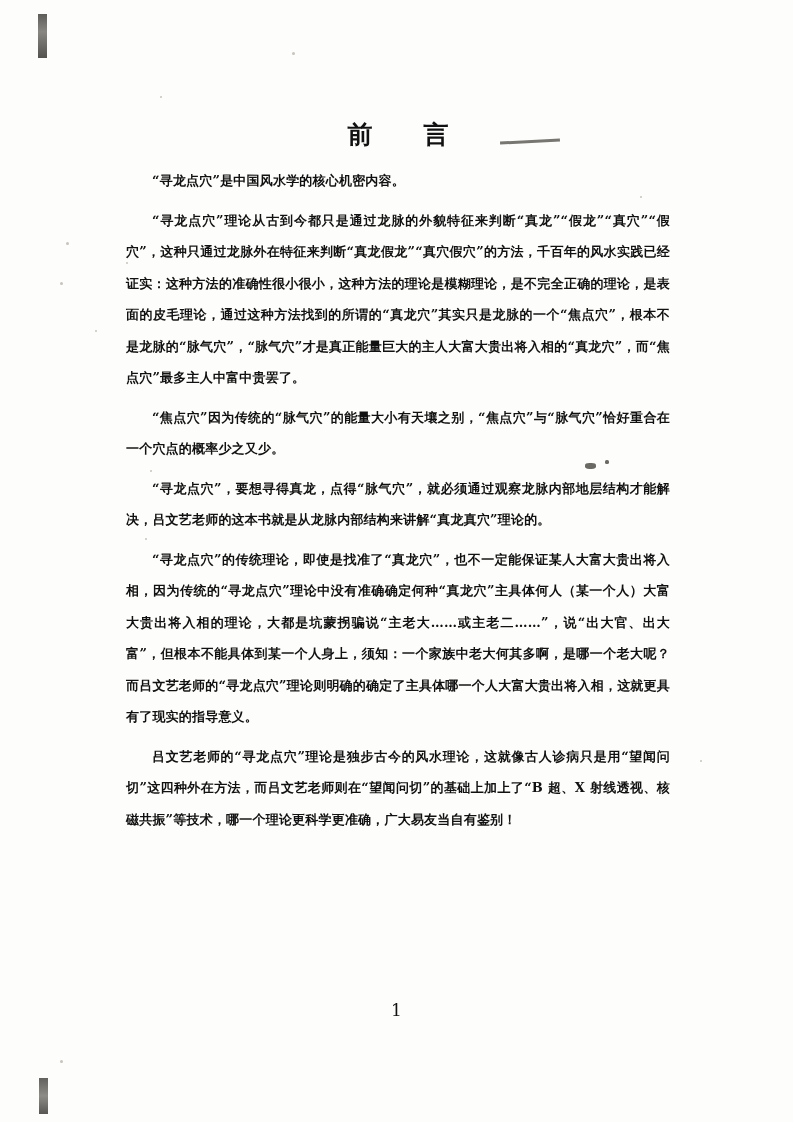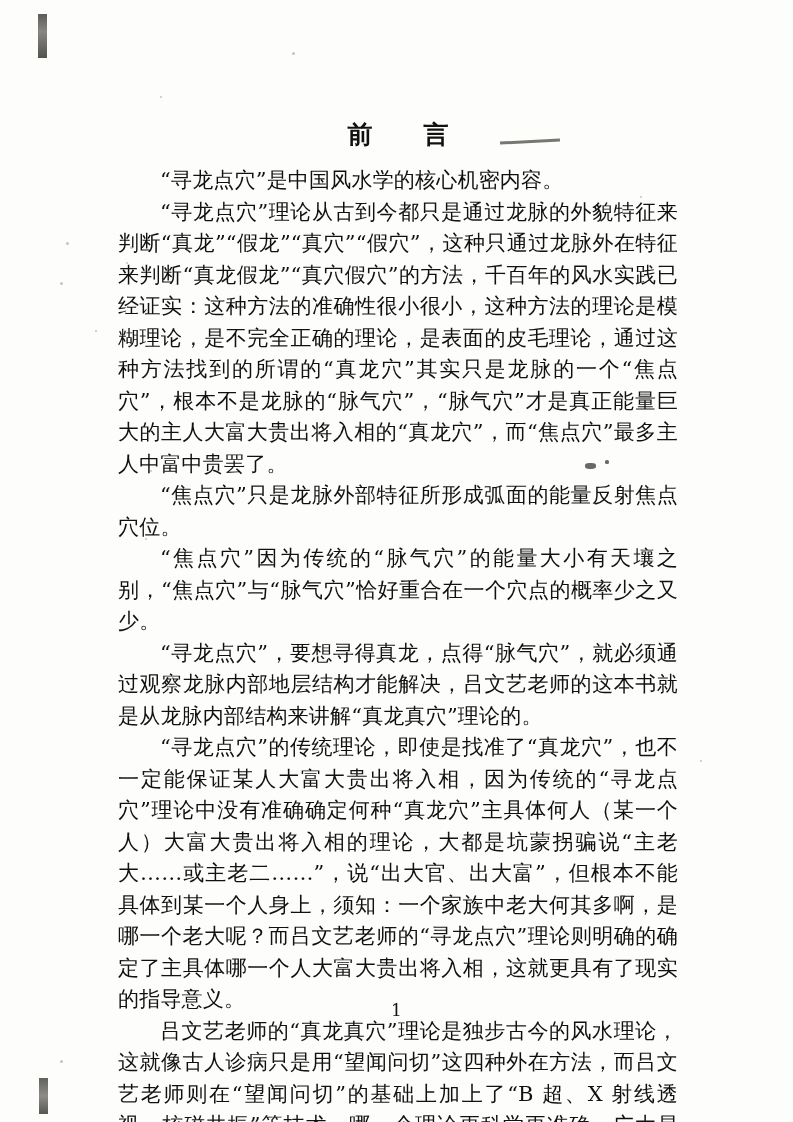--- a/index.html
+++ b/index.html
@@ -64,27 +64,27 @@
   }
   .doc-author {
     text-align: center;
     font-size: 16px;
     font-weight: 700;
     letter-spacing: 1px;
     margin: 0 0 16px 0;
     font-family: "DejaVu Sans", "Liberation Sans", sans-serif;
   }
   .para {
-    font-size: 21px;
+    font-size: 13px;
     line-height: 31.5px;
     text-align: justify;
     text-justify: inter-ideograph;
     text-indent: 2em;
-    margin: 0;
-    font-weight: 400;
+    margin: 8px;
+    font-weight: 700;
     letter-spacing: .2px;
     font-family: "DejaVu Serif", "Liberation Serif", serif;
   }
   .page-number {
     position: absolute;
     top: 1000px;
     left: 0;
     width: 793px;
     text-align: center;
     font-size: 17px;
@@ -130,21 +130,20 @@
   <div class="speckle" style="left:60px;top:1060px;width:3px;height:3px;"></div>
   <div class="ink-blob" style="left:585px;top:463px;width:11px;height:6px;"></div>
   <div class="ink-blob" style="left:605px;top:460px;width:4px;height:4px;"></div>
   <div class="title-smudge"></div>
 
   <div class="content">
     <h1 class="doc-title">前    言</h1>
 
     <p class="para">“寻龙点穴”是中国风水学的核心机密内容。</p>
     <p class="para">“寻龙点穴”理论从古到今都只是通过龙脉的外貌特征来判断“真龙”“假龙”“真穴”“假穴”，这种只通过龙脉外在特征来判断“真龙假龙”“真穴假穴”的方法，千百年的风水实践已经证实：这种方法的准确性很小很小，这种方法的理论是模糊理论，是不完全正确的理论，是表面的皮毛理论，通过这种方法找到的所谓的“真龙穴”其实只是龙脉的一个“焦点穴”，根本不是龙脉的“脉气穴”，“脉气穴”才是真正能量巨大的主人大富大贵出将入相的“真龙穴”，而“焦点穴”最多主人中富中贵罢了。</p>
-    <p class="para">“焦点穴”只是龙脉外部特征所形成弧面的能量反射焦点穴位。</p>
     <p class="para">“焦点穴”因为传统的“脉气穴”的能量大小有天壤之别，“焦点穴”与“脉气穴”恰好重合在一个穴点的概率少之又少。</p>
     <p class="para">“寻龙点穴”，要想寻得真龙，点得“脉气穴”，就必须通过观察龙脉内部地层结构才能解决，吕文艺老师的这本书就是从龙脉内部结构来讲解“真龙真穴”理论的。</p>
     <p class="para">“寻龙点穴”的传统理论，即使是找准了“真龙穴”，也不一定能保证某人大富大贵出将入相，因为传统的“寻龙点穴”理论中没有准确确定何种“真龙穴”主具体何人（某一个人）大富大贵出将入相的理论，大都是坑蒙拐骗说“主老大……或主老二……”，说“出大官、出大富”，但根本不能具体到某一个人身上，须知：一个家族中老大何其多啊，是哪一个老大呢？而吕文艺老师的“寻龙点穴”理论则明确的确定了主具体哪一个人大富大贵出将入相，这就更具有了现实的指导意义。</p>
-    <p class="para">吕文艺老师的“真龙真穴”理论是独步古今的风水理论，这就像古人诊病只是用“望闻问切”这四种外在方法，而吕文艺老师则在“望闻问切”的基础上加上了“B 超、X 射线透视、核磁共振”等技术，哪一个理论更科学更准确，广大易友当自有鉴别！</p>
+    <p class="para">吕文艺老师的“寻龙点穴”理论是独步古今的风水理论，这就像古人诊病只是用“望闻问切”这四种外在方法，而吕文艺老师则在“望闻问切”的基础上加上了“B 超、X 射线透视、核磁共振”等技术，哪一个理论更科学更准确，广大易友当自有鉴别！</p>
   </div>
 
   <div class="page-number">1</div>
 </div>
 
 </body></html>

